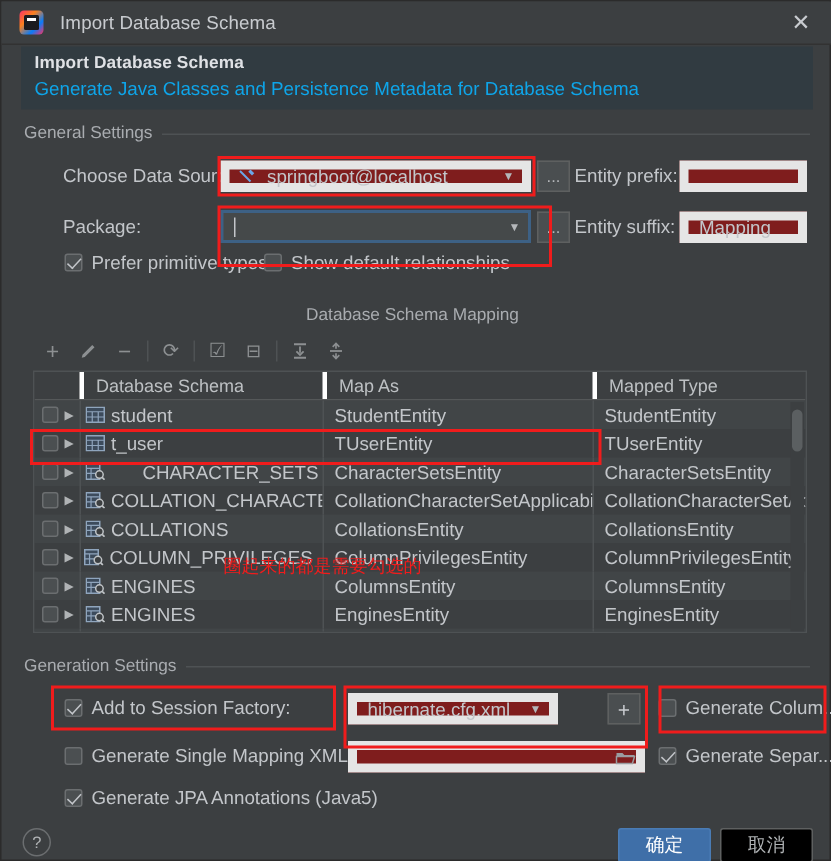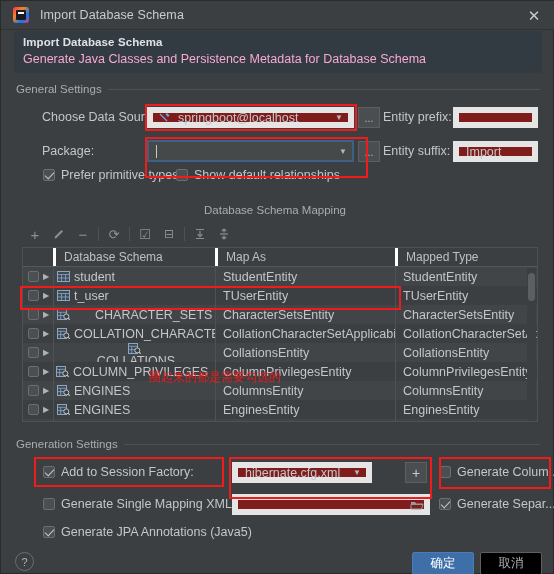--- a/index.html
+++ b/index.html
@@ -46,21 +46,21 @@
     display: flex; align-items: center; justify-content: center;
     color: #c8cbcf; font-size: 15px; line-height: 1;
   }
 
   
   .banner {
     position: absolute; left: 13px; top: 30px; width: 528px; height: 42px;
     background: #313b41; padding: 5px 0 0 9px;
   }
   .banner-title { font-size: 11.5px; font-weight: bold; color: #dfe1e5; letter-spacing: .1px; }
-  .banner-sub { font-size: 12.5px; color: #f9a8d4; margin-top: 4px; }
+  .banner-sub { font-size: 12.5px; color: #0ea5e9; margin-top: 4px; }
 
   
   .group {
     position: absolute; display: flex; align-items: center; width: 100%;
     font-size: 11.5px; color: #a9acb0;
   }
   .group .lbl { padding-right: 6px; white-space: nowrap; }
   .group .rule { flex: 1; height: 1px; background: #4e5254; }
 
   
@@ -226,21 +226,21 @@
 
   <div class="flabel" style="left:41px; top:143px;">Package:</div>
   <div class="combo focused" style="left:146px; top:139px; width:207px; height:22px;">
     <span class="caret"></span>
     <span class="ctext"></span>
     <span class="arrow">▼</span>
   </div>
   <div class="btn-ellipsis" style="left:357px; top:140px;">...</div>
 
   <div class="flabel" style="left:382px; top:143px;">Entity suffix:</div>
-  <div class="textfield" style="left:452px; top:140px; width:85px;">Import</div>
+  <div class="textfield" style="left:452px; top:140px; width:85px;">Mapping</div>
 
   <div class="cbrow" style="left:42px; top:167px;">
     <span class="cbox checked"></span>
     <span class="cblabel">Prefer primitive types</span>
   </div>
   <div class="cbrow" style="left:175px; top:167px;">
     <span class="cbox"></span>
     <span class="cblabel">Show default relationships</span>
   </div>
 
@@ -364,21 +364,21 @@
           </div>
           <div class="cell c3">
             <span>CollationCharacterSetApplicabilityEntity</span>
           </div>
         </div>
         <div class="trow odd">
           <div class="cell c0">
             <span class="rowcb"></span>
             <span class="expander">▶</span>
           </div>
-          <div class="cell c1" style="padding-left:3px;flex-direction:column;">
+          <div class="cell c1" style="padding-left:3px;">
             <span class="tbl-icon"><svg width="13" height="11" viewBox="0 0 13 11">
                 <rect x="0.5" y="0.5" width="9" height="10" fill="#3c4b5c" stroke="#8fa5bd"></rect>
                 <path d="M0.5 3.3h9M0.5 6.6h9M3.7 3.3v7.2" stroke="#8fa5bd" stroke-width="0.8"></path>
                 <circle cx="9.3" cy="7.4" r="2.5" fill="#3c3f41" stroke="#bfc3c6" stroke-width="1"></circle>
                 <path d="M11.1 9.2L12.7 10.8" stroke="#bfc3c6" stroke-width="1.2"></path>
               </svg></span>
             <span class="rowname">COLLATIONS</span>
           </div>
           <div class="cell c2">
             <span>CollationsEntity</span>

